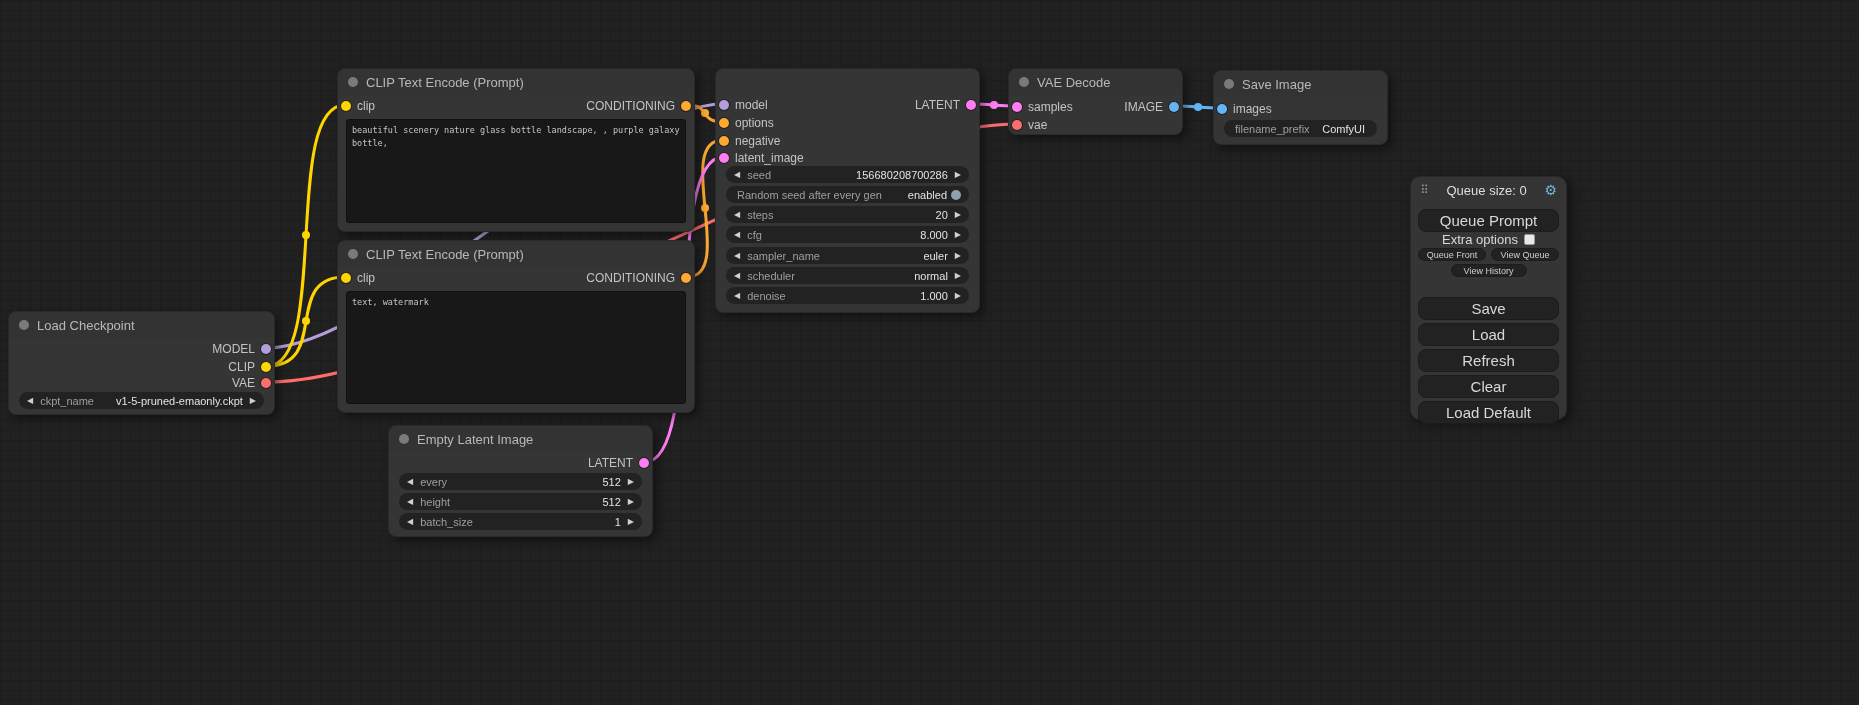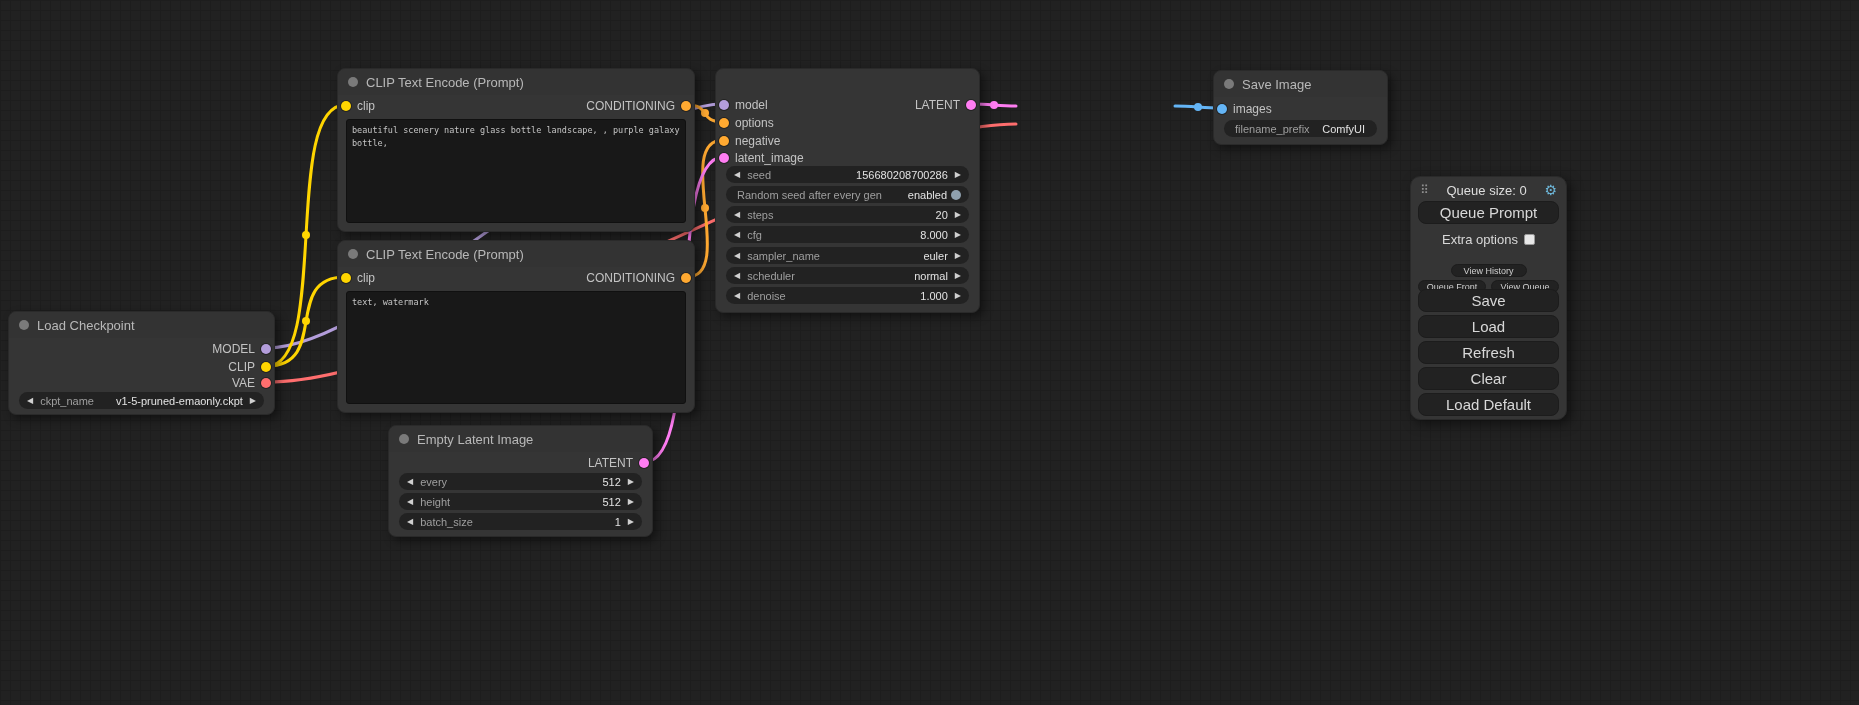--- a/index.html
+++ b/index.html
@@ -54,26 +54,26 @@
   .menu { position: absolute; left: 1410px; top: 176px; width: 157px; height: 244px; z-index: 3;
     background: #353535; border: 1px solid #2a2a2a; border-radius: 10px;
     box-shadow: 4px 4px 12px rgba(0,0,0,.5); color: #d6d6d6; }
   .menu-header { position: absolute; top: 5px; left: 9px; right: 9px; height: 16px;
     display: flex; align-items: center; }
   .drag-handle { color: #8f8f8f; font-size: 12px; cursor: grab; }
   .queue-size { flex: 1; text-align: center; font-size: 13px; color: #dedede; }
   .gear { color: #6db6d8; font-size: 14px; cursor: pointer; }
   .mbtn { position: absolute; left: 7px; right: 7px; height: 23px; background: #222222;
     border: 1px solid #1c1c1c; border-radius: 8px; color: #d8d8d8; text-align: center;
-    font-size: 15px; line-height: 20px; font-family: inherit; cursor: pointer; display: block; }
+    font-size: 15px; line-height: 20px; font-family: inherit; cursor: pointer; display: block; margin-top: 8px; }
   .extra { position: absolute; top: 55px; left: 0; right: 0; display: flex;
     justify-content: center; align-items: center; gap: 6px; font-size: 13px; color: #d8d8d8; }
   .checkbox { width: 11px; height: 11px; background: #e8e8e8; border: 1px solid #9a9a9a;
     border-radius: 2px; cursor: pointer; }
-  .small-row { position: absolute; top: 71px; left: 7px; right: 7px; display: flex; gap: 5px; margin-top: 32px; }
+  .small-row { position: absolute; top: 71px; left: 7px; right: 7px; display: flex; gap: 5px; }
   .sbtn { flex: 1; height: 13px; background: #222222; border: 1px solid #1c1c1c;
     border-radius: 7px; font-size: 9px; color: #cfcfcf; line-height: 10px; text-align: center;
     font-family: inherit; cursor: pointer; }
   .view-history { position: absolute; top: 87px; left: 50%; transform: translateX(-50%);
     width: 76px; height: 13px; flex: none; }
 </style>
 </head>
 <body>
 
 <div id="canvas">
@@ -246,20 +246,38 @@
       <span class="warrow">▶</span>
     </div>
     <div class="widget" style="top:218px">
       <span class="warrow">◀</span>
       <span class="wlabel">denoise</span>
       <span class="wvalue">1.000</span>
       <span class="warrow">▶</span>
     </div>
   </div>
 
+  <div class="node" style="left:1008px;top:68px;width:175px;height:67px;">
+    <div class="ntitle">
+      <span class="tdot"></span>
+      <span>VAE Decode</span>
+    </div>
+    <div class="slot in" style="top:29px">
+      <span class="dot" style="background:#FF7DF2"></span>
+      <span class="slabel">samples</span>
+    </div>
+    <div class="slot out" style="top:29px">
+      <span class="slabel">IMAGE</span>
+      <span class="dot" style="background:#64B5F6"></span>
+    </div>
+    <div class="slot in" style="top:47px">
+      <span class="dot" style="background:#FF6E6E"></span>
+      <span class="slabel">vae</span>
+    </div>
+  </div>
 
   <div class="node" style="left:1213px;top:70px;width:175px;height:75px;">
     <div class="ntitle">
       <span class="tdot"></span>
       <span>Save Image</span>
     </div>
     <div class="slot in" style="top:29px">
       <span class="dot" style="background:#64B5F6"></span>
       <span class="slabel">images</span>
     </div>

